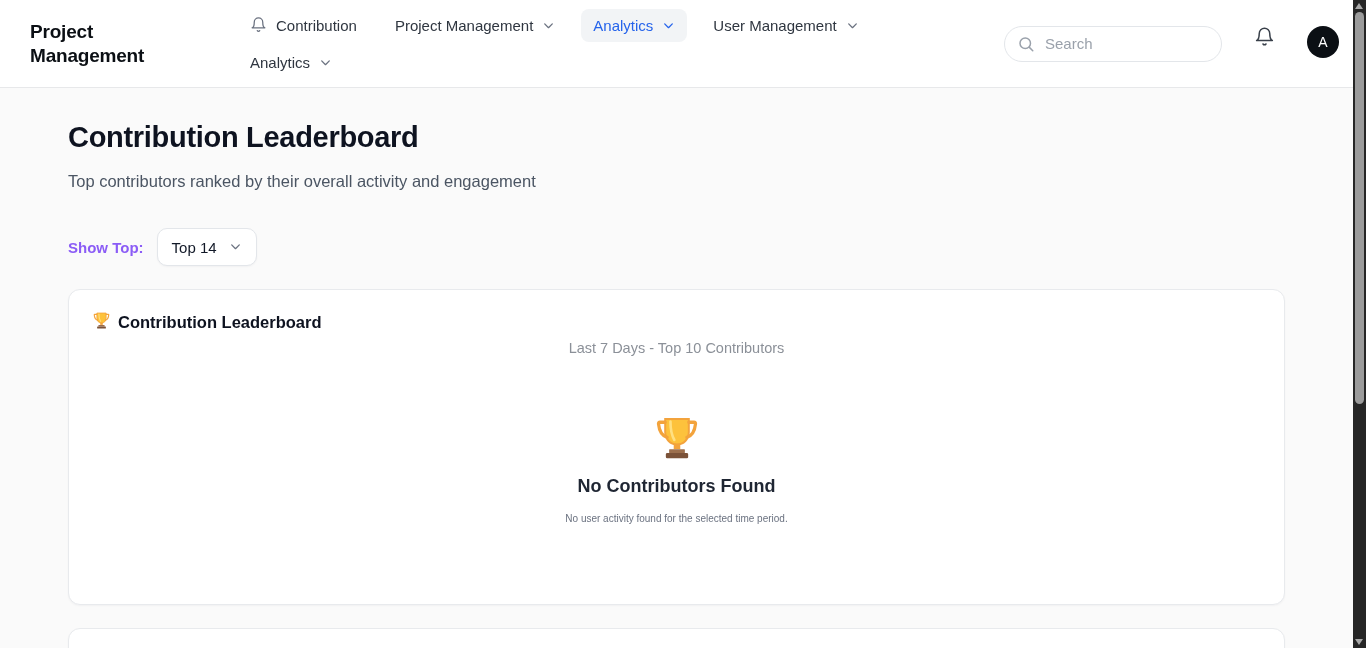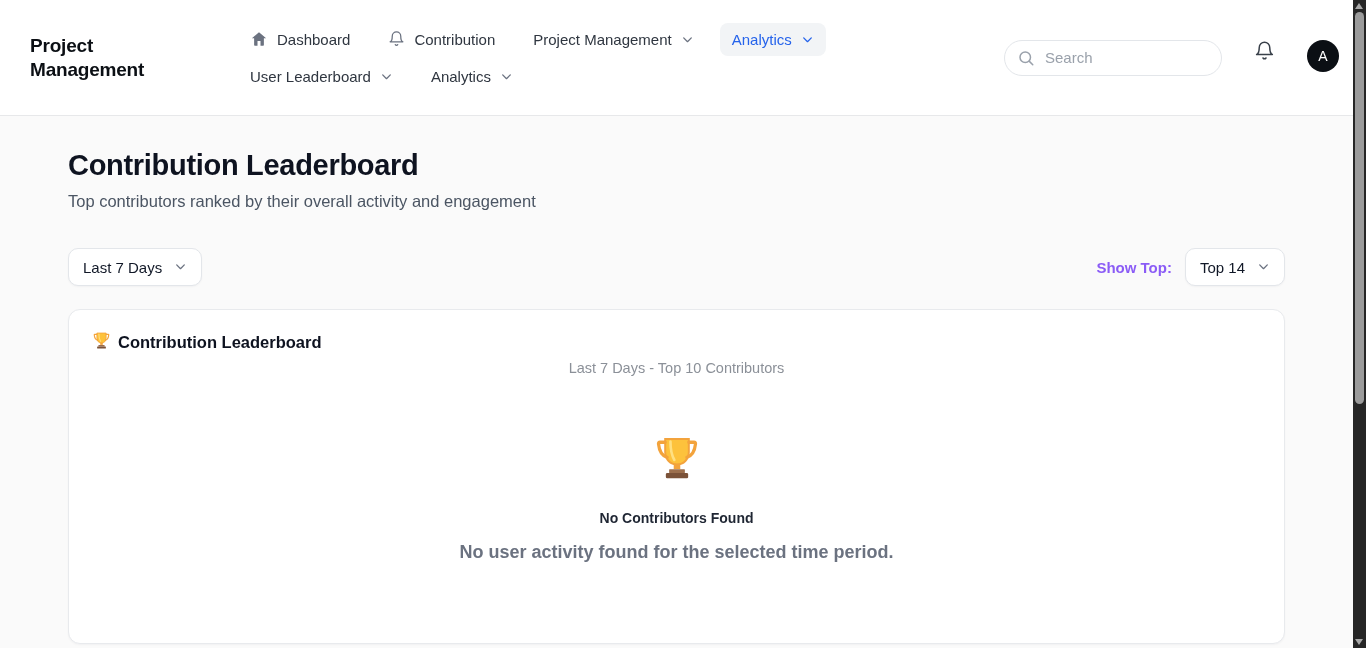--- a/index.html
+++ b/index.html
@@ -7,21 +7,21 @@
   body {
     font-family: "Liberation Sans", sans-serif;
     background: #fafafa;
     color: #111827;
     position: relative;
   }
   .page { position: absolute; top: 0; left: 0; right: 13px; bottom: 0; overflow: hidden; }
 
   
   header {
-    height: 116px;
+    height: 88px;
     background: #ffffff;
     border-bottom: 1px solid #e7e8ea;
     display: flex;
     align-items: center;
     padding: 0 14px 0 30px;
   }
   .logo {
     width: 150px;
     font-size: 19px;
     font-weight: 700;
@@ -92,21 +92,21 @@
     color: #ffffff;
     font-size: 14px;
     font-weight: 500;
     display: flex; align-items: center; justify-content: center;
     cursor: pointer;
   }
 
   
   main { max-width: 1217px; margin: 0 auto; padding-top: 33px; }
   .page-title { font-size: 29px; font-weight: 700; color: #0e1320; letter-spacing: -0.3px; }
-  .page-subtitle { margin-top: 10px; font-size: 16.5px; color: #4b5563; }
+  .page-subtitle { margin-top: 18px; font-size: 16.5px; color: #4b5563; }
 
   .filter-row {
     margin-top: 37px;
     display: flex;
     align-items: center;
     justify-content: space-between;
   }
   .select-btn {
     display: inline-flex;
     align-items: center;
@@ -138,22 +138,22 @@
   .card-subtitle { margin-top: 7px; font-size: 14.5px; color: #8b9098; text-align: center; }
 
   .empty-state {
     padding: 60px 0 58px;
     display: flex;
     flex-direction: column;
     align-items: center;
     text-align: center;
   }
   .empty-state .big-trophy { width: 42px; height: 44px; }
-  .empty-title { margin-top: 30px; font-size: 14px; font-weight: 700; color: #1f2633; }
-  .empty-msg { margin-top: 16px; font-size: 18px; color: #6b7280; font-weight: bold; }
+  .empty-title { margin-top: 16px; font-size: 18px; font-weight: 700; color: #1f2633; }
+  .empty-msg { margin-top: 16px; font-size: 10px; color: #6b7280; }
 
   .card.scoring { min-height: 120px; }
 
   
   .scrollbar {
     position: absolute; top: 0; right: 0; bottom: 0;
     width: 13px;
     background: #262626;
   }
   .sb-thumb {
@@ -202,28 +202,20 @@
 </svg>
 
 <div class="page">
 
   <header>
     <div class="logo">Project Management</div>
 
     <nav>
       <a class="nav-item">
         <span>
-          <svg width="18" height="18" viewBox="0 0 24 24" fill="#6b7280">
-              <path d="M12 3 L2.5 11 H5.5 V20 A1 1 0 0 0 6.5 21 H10 V14.5 H14 V21 H17.5 A1 1 0 0 0 18.5 20 V11 H21.5 Z"></path>
-            </svg>
-        </span>
-        <span>Dashboard</span>
-      </a>
-      <a class="nav-item">
-        <span>
           <svg width="17" height="18" viewBox="0 0 24 24" fill="none" stroke="#6b7280" stroke-width="1.8" stroke-linecap="round" stroke-linejoin="round">
               <path d="M18 8a6 6 0 0 0-12 0c0 7-3 8-3 8h18s-3-1-3-8"></path>
               <path d="M13.7 20a2 2 0 0 1-3.4 0"></path>
             </svg>
         </span>
         <span>Contribution</span>
       </a>
       <a class="nav-item">
         <span>Project Management</span>
         <span>
@@ -234,21 +226,21 @@
       </a>
       <a class="nav-item active">
         <span>Analytics</span>
         <span>
           <svg class="chev" width="13" height="13" viewBox="0 0 24 24" fill="none" stroke-width="2.4" stroke-linecap="round" stroke-linejoin="round">
               <polyline points="5 9 12 16 19 9"></polyline>
             </svg>
         </span>
       </a>
       <a class="nav-item">
-        <span>User Leaderboard</span>
+        <span>User Management</span>
         <span>
           <svg class="chev" width="13" height="13" viewBox="0 0 24 24" fill="none" stroke-width="2.4" stroke-linecap="round" stroke-linejoin="round">
               <polyline points="5 9 12 16 19 9"></polyline>
             </svg>
         </span>
       </a>
       <a class="nav-item">
         <span>Analytics</span>
         <span>
           <svg class="chev" width="13" height="13" viewBox="0 0 24 24" fill="none" stroke-width="2.4" stroke-linecap="round" stroke-linejoin="round">
@@ -276,28 +268,20 @@
       </span>
       <div class="avatar">A</div>
     </div>
   </header>
 
   <main>
     <h1 class="page-title">Contribution Leaderboard</h1>
     <p class="page-subtitle">Top contributors ranked by their overall activity and engagement</p>
 
     <div class="filter-row">
-      <button class="select-btn">
-        <span>Last 7 Days</span>
-        <span>
-          <svg class="chev" width="13" height="13" viewBox="0 0 24 24" fill="none" stroke-width="2.4" stroke-linecap="round" stroke-linejoin="round">
-              <polyline points="5 9 12 16 19 9"></polyline>
-            </svg>
-        </span>
-      </button>
 
       <div class="show-top">
         <span class="show-top-label">Show Top:</span>
         <button class="select-btn">
           <span>Top 14</span>
           <span>
             <svg class="chev" width="13" height="13" viewBox="0 0 24 24" fill="none" stroke-width="2.4" stroke-linecap="round" stroke-linejoin="round">
                 <polyline points="5 9 12 16 19 9"></polyline>
               </svg>
           </span>

